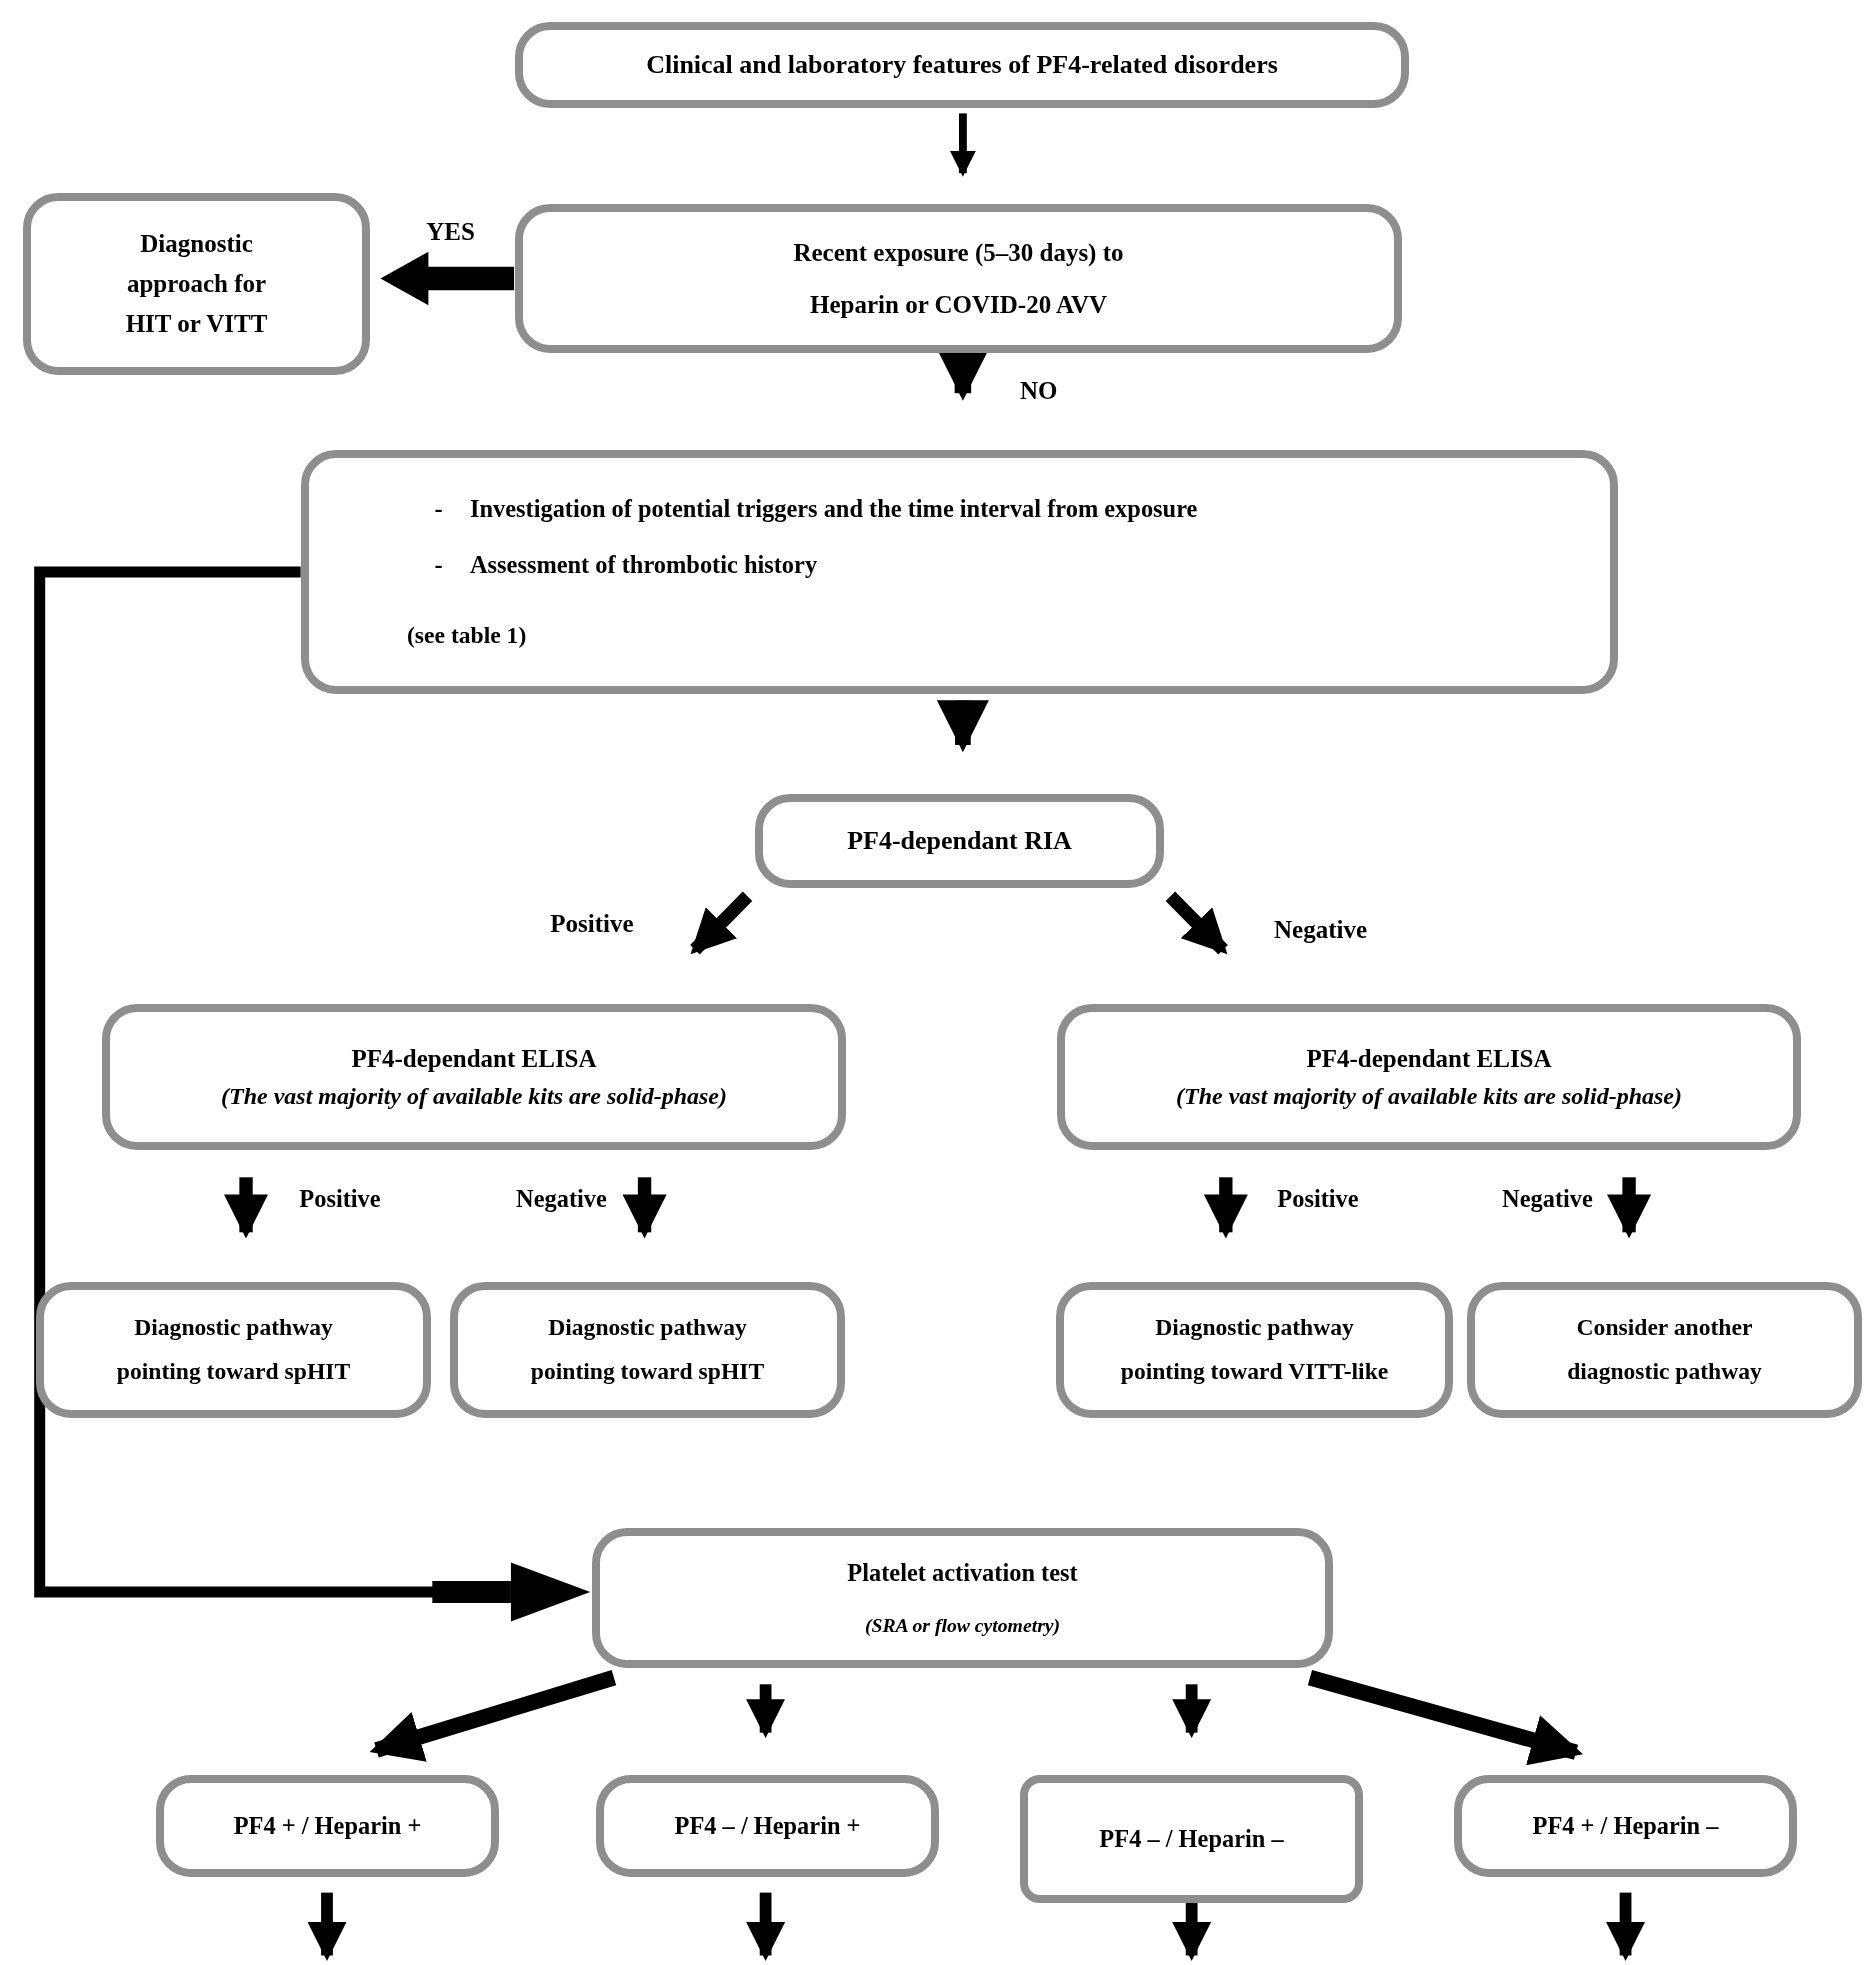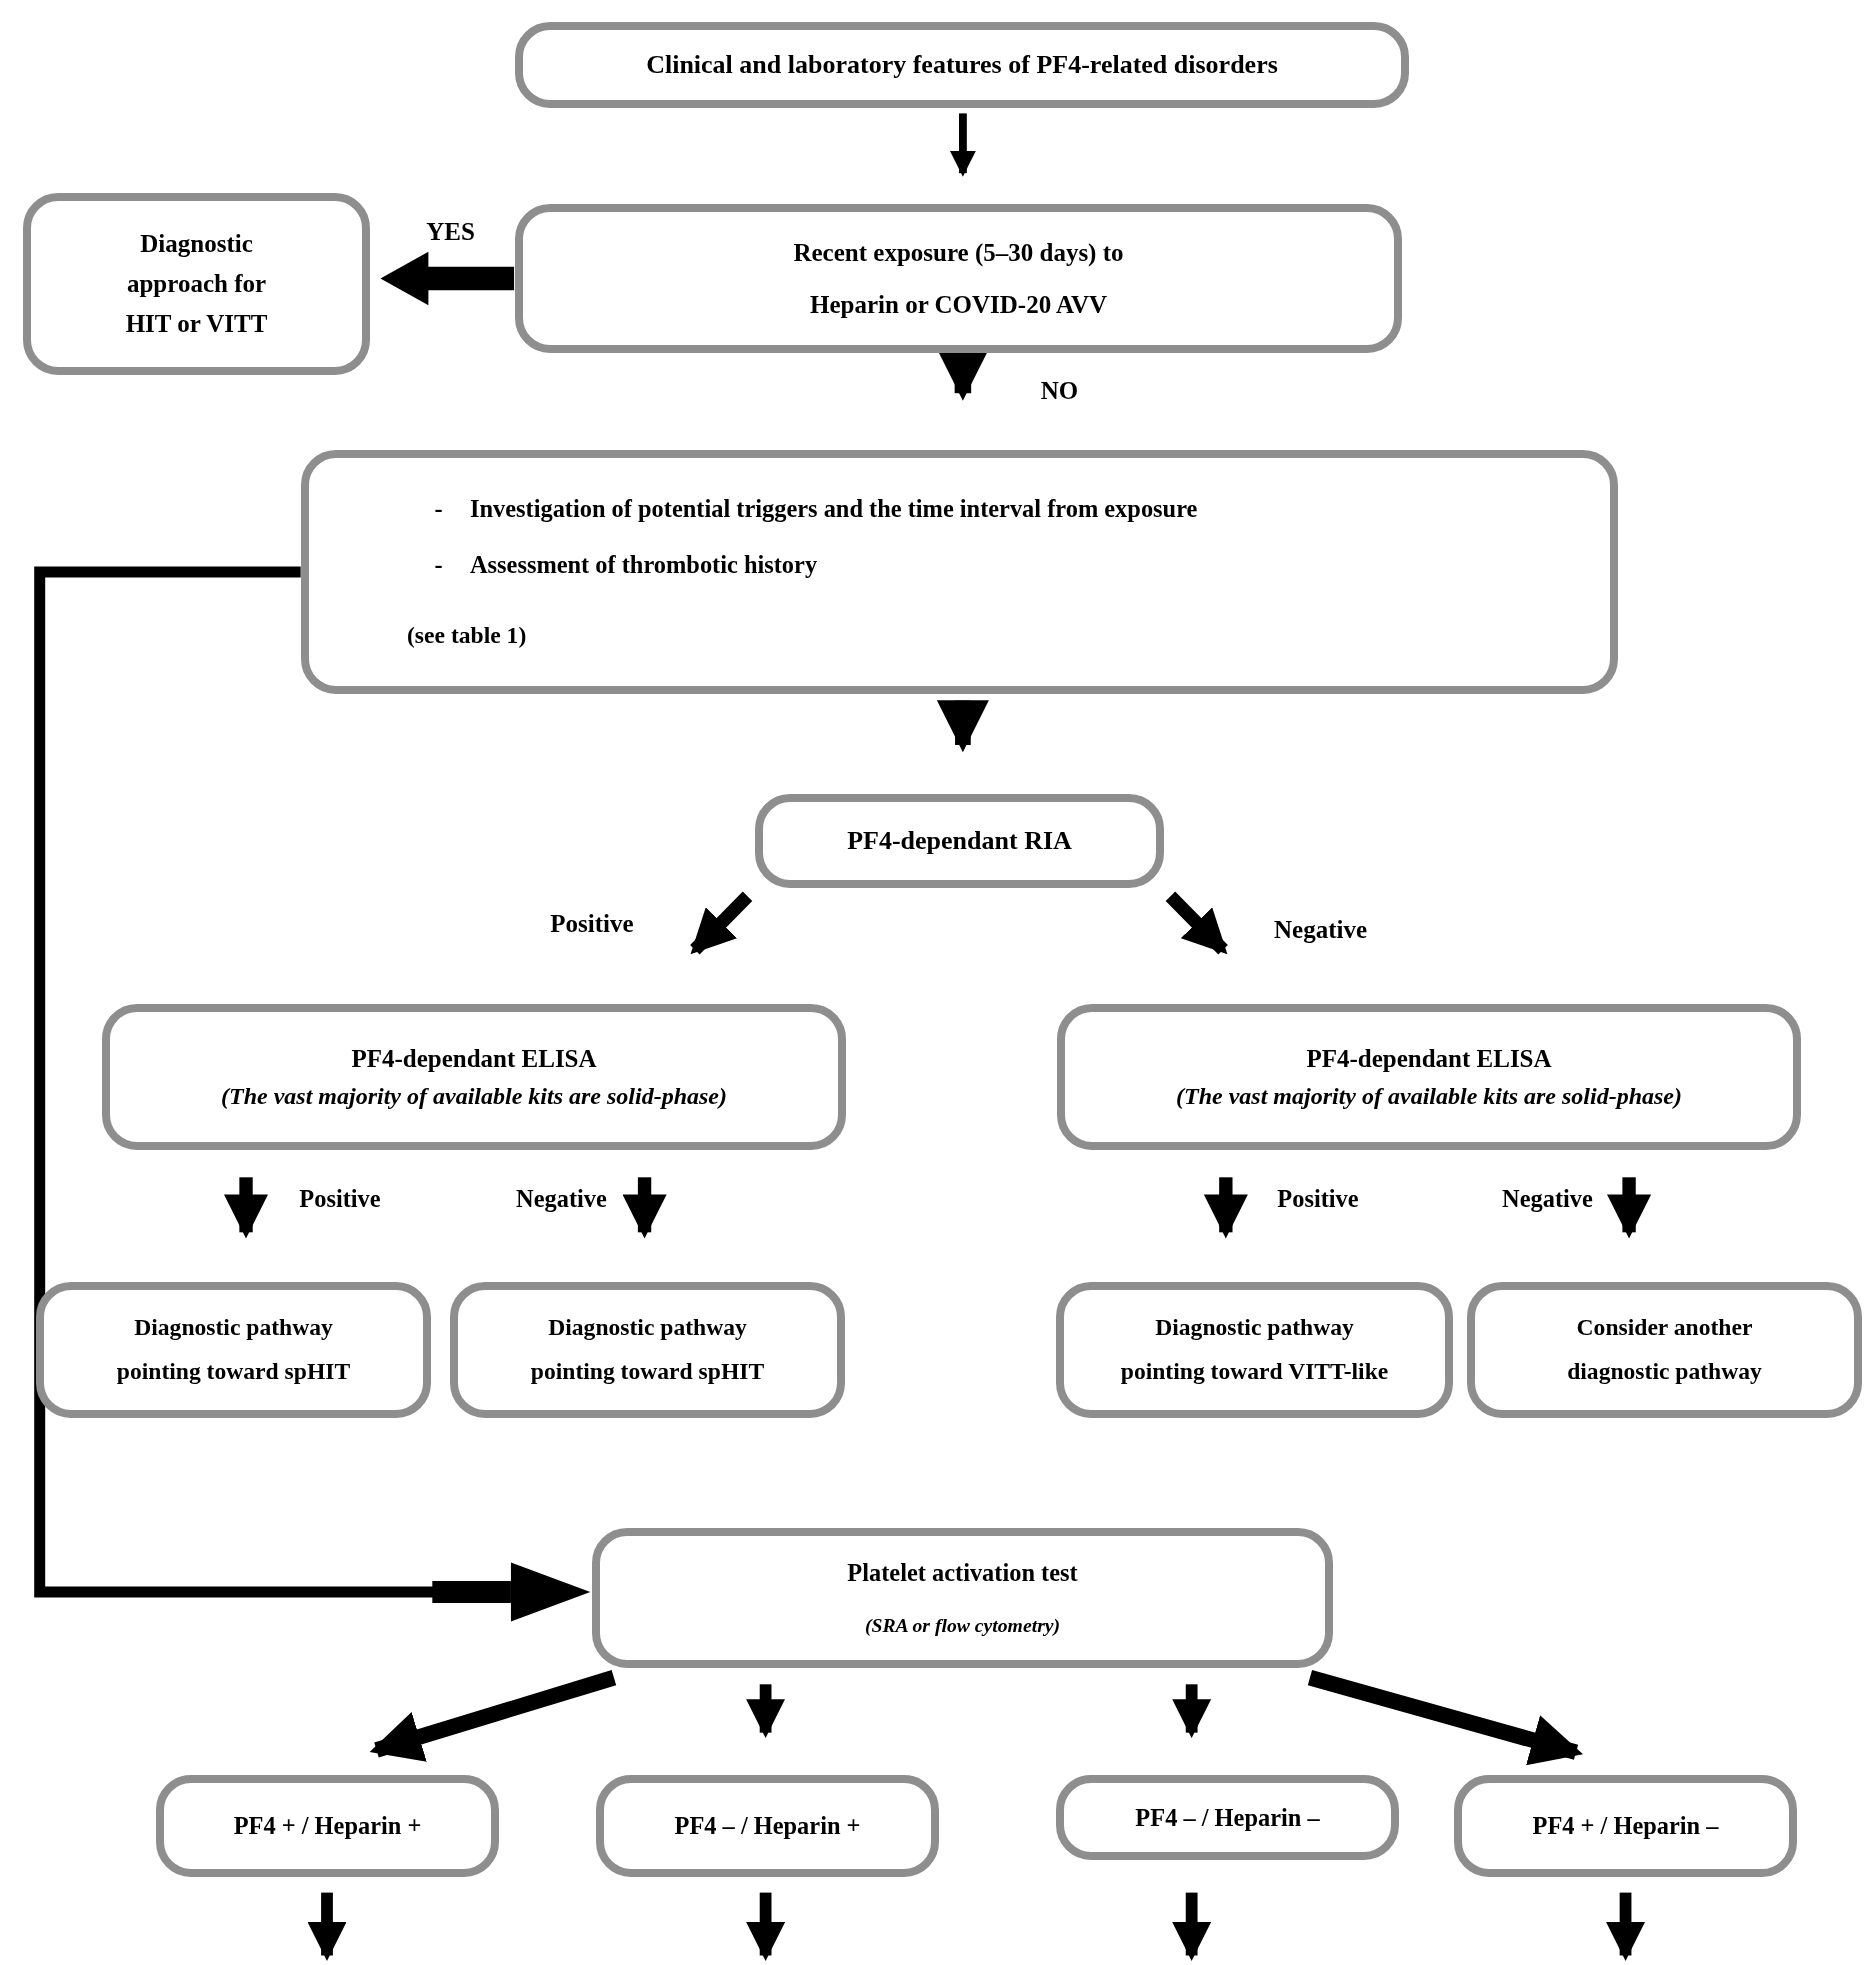--- a/index.html
+++ b/index.html
@@ -104,21 +104,21 @@
     <div>HIT or VITT</div>
   </div>
 
   <div class="label" style="left:409px;top:218px;width:83px;">YES</div>
 
   <div class="node t64" style="left:515px;top:204px;width:887px;height:149px;line-height:2.05;">
     <div>Recent exposure (5–30 days) to</div>
     <div>Heparin or COVID-20 AVV</div>
   </div>
 
-  <div class="label" style="left:1020px;top:377px;width:79px;text-align:center;">NO</div>
+  <div class="label" style="left:1020px;top:377px;width:79px;text-align:left;">NO</div>
 
   <div class="node" id="invest-box" style="left:301px;top:450px;width:1317px;height:244px;">
     <div class="bullet-row">
       <span class="bullet-marker">-</span>
       <span class="bullet-text">Investigation of potential triggers and the time interval from exposure</span>
     </div>
     <div class="bullet-row" style="margin-top:27.5px;">
       <span class="bullet-marker">-</span>
       <span class="bullet-text">Assessment of thrombotic history</span>
     </div>
@@ -168,21 +168,21 @@
     <div class="t62">Platelet activation test</div>
     <div class="sub-italic-sm">(SRA or flow cytometry)</div>
   </div>
 
   <div class="node t62" style="left:156px;top:1775px;width:343px;height:102px;">
     <div>PF4 + / Heparin +</div>
   </div>
   <div class="node t62" style="left:596px;top:1775px;width:343px;height:102px;">
     <div>PF4 – / Heparin +</div>
   </div>
-  <div class="node t62" style="left:1056px;top:1775px;width:343px;height:85px;">
+  <div class="node t62" style="left:1020px;top:1775px;width:343px;height:128px;border-radius:20px;">
     <div>PF4 – / Heparin –</div>
   </div>
   <div class="node t62" style="left:1454px;top:1775px;width:343px;height:102px;">
     <div>PF4 + / Heparin –</div>
   </div>
 
 </div>
 
 
 </body></html>

